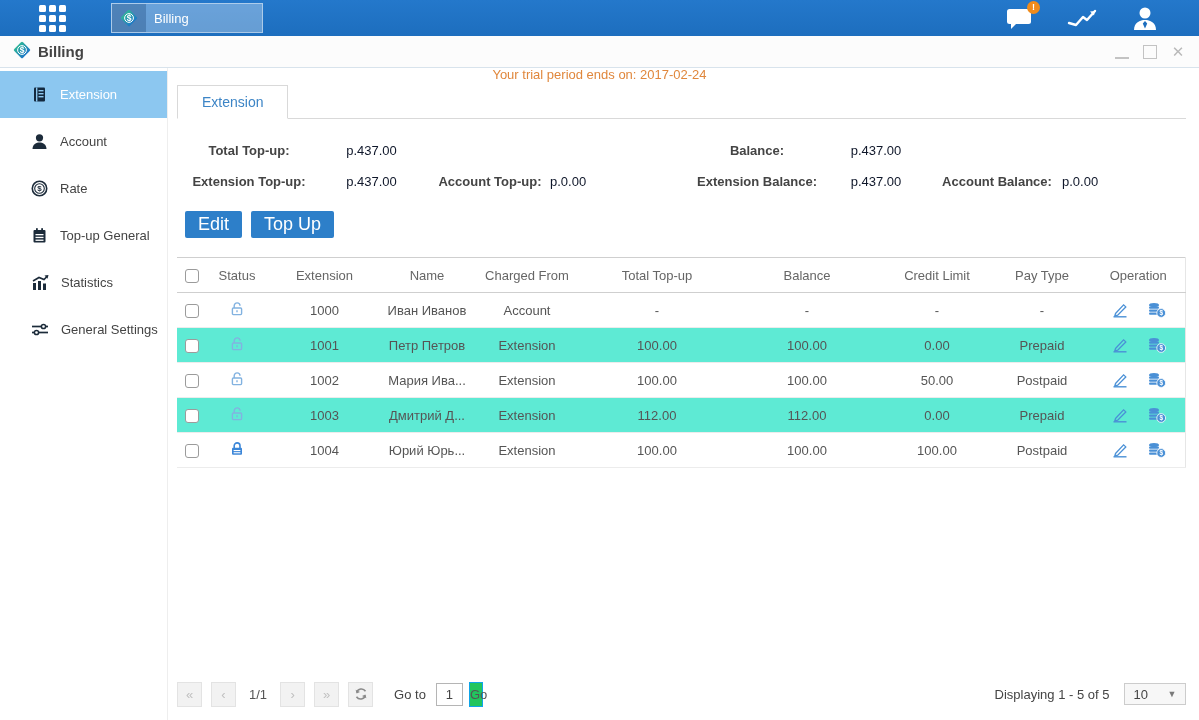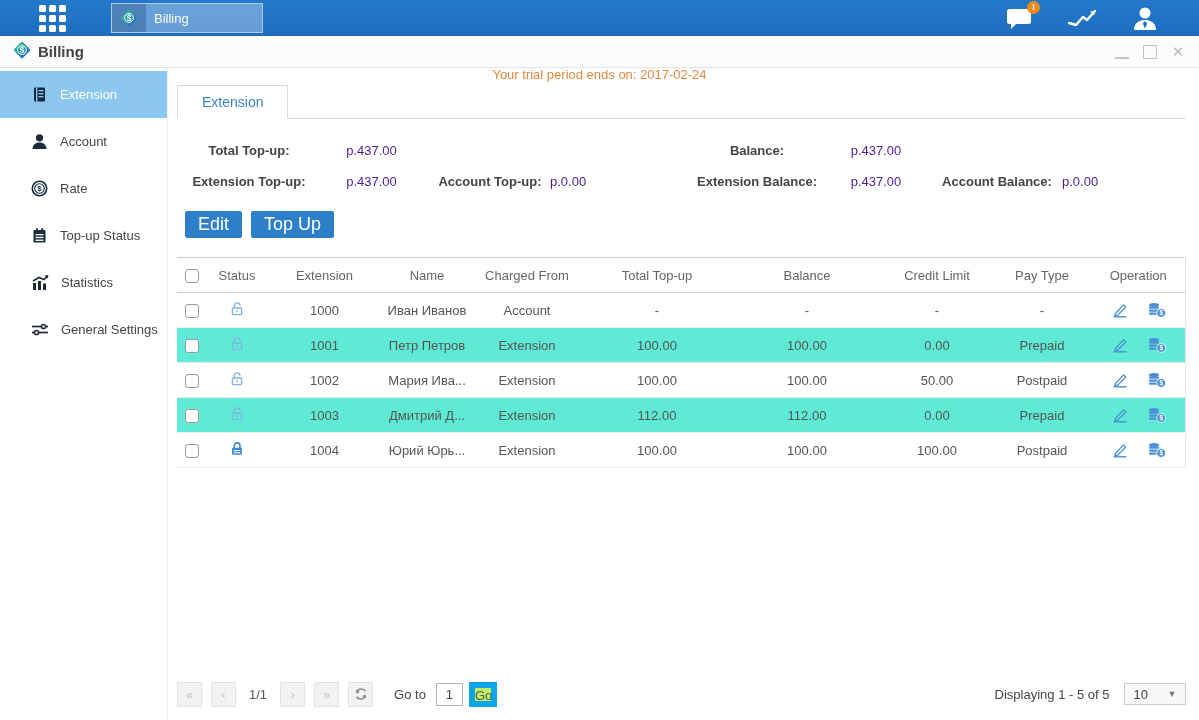--- a/index.html
+++ b/index.html
@@ -39,21 +39,21 @@
   
   .tabstrip { margin-top:16px; display:flex; border-bottom:1px solid #d9d9d9; }
   .tab { height:34px; padding:0 24px; background:#fff; border:1px solid #d9d9d9; border-bottom:none; display:flex; align-items:center; color:#3d85c6; font-size:14px; position:relative; top:1px; cursor:pointer; }
   .tabstrip .tab.active { border-bottom:1px solid #fff; }
 
   
   .summary { margin-top:16px; display:flex;text-align:center; }
   .sum-left { width:509px; }
   .sum-row { display:flex; height:31px; align-items:center; padding-left:8px; }
   .lbl { font-weight:bold; color:#444; }
-  .val { color:#4c1d95; }
+  .val { color:#0f172a; }
   .sum-left .l1 { width:128px; } .sum-left .v1 { width:117px; }
   .sum-left .l2 { width:120px; } 
   .sum-right .l1 { width:126px; } .sum-right .v1 { width:112px; }
   .sum-right .l2 { width:130px; }
 
   
   .btn-row { margin-top:14px; display:flex; gap:9px; padding-left:8px; }
   .btn { background:#2d7fc9; color:#ffffff; border:none; height:27px; padding:0 13px; font-size:18px; border-radius:2px; cursor:pointer; font-family:"Liberation Sans",sans-serif; }
 
   
@@ -69,21 +69,21 @@
   .lock.locked .ic-locked { display:inline; }
   .op-cell span { display:inline-flex; cursor:pointer; margin:0 7px; vertical-align:middle; }
 
   
   .spacer { flex:1; }
   .pagebar { height:26px; margin-bottom:13px; display:flex; align-items:center; }
   .pg-btn { width:25px; height:25px; background:#f2f2f2; border:1px solid #e3e3e3; color:#c0c0c0; display:flex; align-items:center; justify-content:center; font-size:13px; margin-right:9px; cursor:pointer; }
   .pg-ind { color:#555; margin:0 13px 0 4px; }
   .goto-label { color:#444; margin:0 10px 0 12px; }
   .goto-input { width:27px; height:23px; border:1px solid #b5b5b5; text-align:center; font-size:13px; font-family:"Liberation Sans",sans-serif; color:#444; }
-  .go-btn { width:28px; height:25px; background:#bef264; border:6px solid #0ea5e9; color:#555; font-size:13px; margin-left:6px; cursor:pointer; font-family:"Liberation Sans",sans-serif; }
+  .go-btn { width:14px; height:25px; background:#22c55e; border:1px solid #0ea5e9; color:#555; font-size:13px; margin-left:6px; cursor:pointer; font-family:"Liberation Sans",sans-serif; }
   .pg-right { margin-left:auto; display:flex; align-items:center; }
   .displaying { color:#444; margin-right:14px; }
   .page-size { width:62px; height:22px; background:#f7f7f7; border:1px solid #ccc; display:flex; align-items:center; cursor:pointer; }
   .page-size .ps-val { color:#444; margin-left:9px; flex:1; }
   .page-size .ps-arrow { color:#7a7a7a; font-size:9px; margin-right:8px; }
 </style>
 </head>
 <body>
 
 <div class="topbar">
@@ -187,21 +187,21 @@
     </div>
     <div class="side-item">
       <svg width="17" height="17" viewBox="0 0 17 17">
         <rect x="2.5" y="3" width="12" height="12.5" rx="1" fill="#1c2b3a"></rect>
         <rect x="5" y="1" width="1.8" height="3.6" rx="0.8" fill="#1c2b3a"></rect>
         <rect x="10.2" y="1" width="1.8" height="3.6" rx="0.8" fill="#1c2b3a"></rect>
         <rect x="4.5" y="7" width="8" height="1.3" fill="#fff"></rect>
         <rect x="4.5" y="9.8" width="8" height="1.3" fill="#fff"></rect>
         <rect x="4.5" y="12.6" width="8" height="1.3" fill="#fff"></rect>
       </svg>
-      <span>Top-up Status</span>
+      <span>Top-up General</span>
     </div>
     <div class="side-item">
       <svg width="18" height="17" viewBox="0 0 18 17">
         <rect x="2" y="9" width="3" height="7" fill="#1c2b3a"></rect>
         <rect x="7" y="7" width="3" height="9" fill="#1c2b3a"></rect>
         <rect x="12" y="9.5" width="3" height="6.5" fill="#1c2b3a"></rect>
         <polyline points="2,7 8,3.5 13,5.5 16.5,2" fill="none" stroke="#1c2b3a" stroke-width="1.6"></polyline>
         <path d="M17.5,1 l-4,0.5 3,3.2 Z" fill="#1c2b3a"></path>
       </svg>
       <span>Statistics</span>

